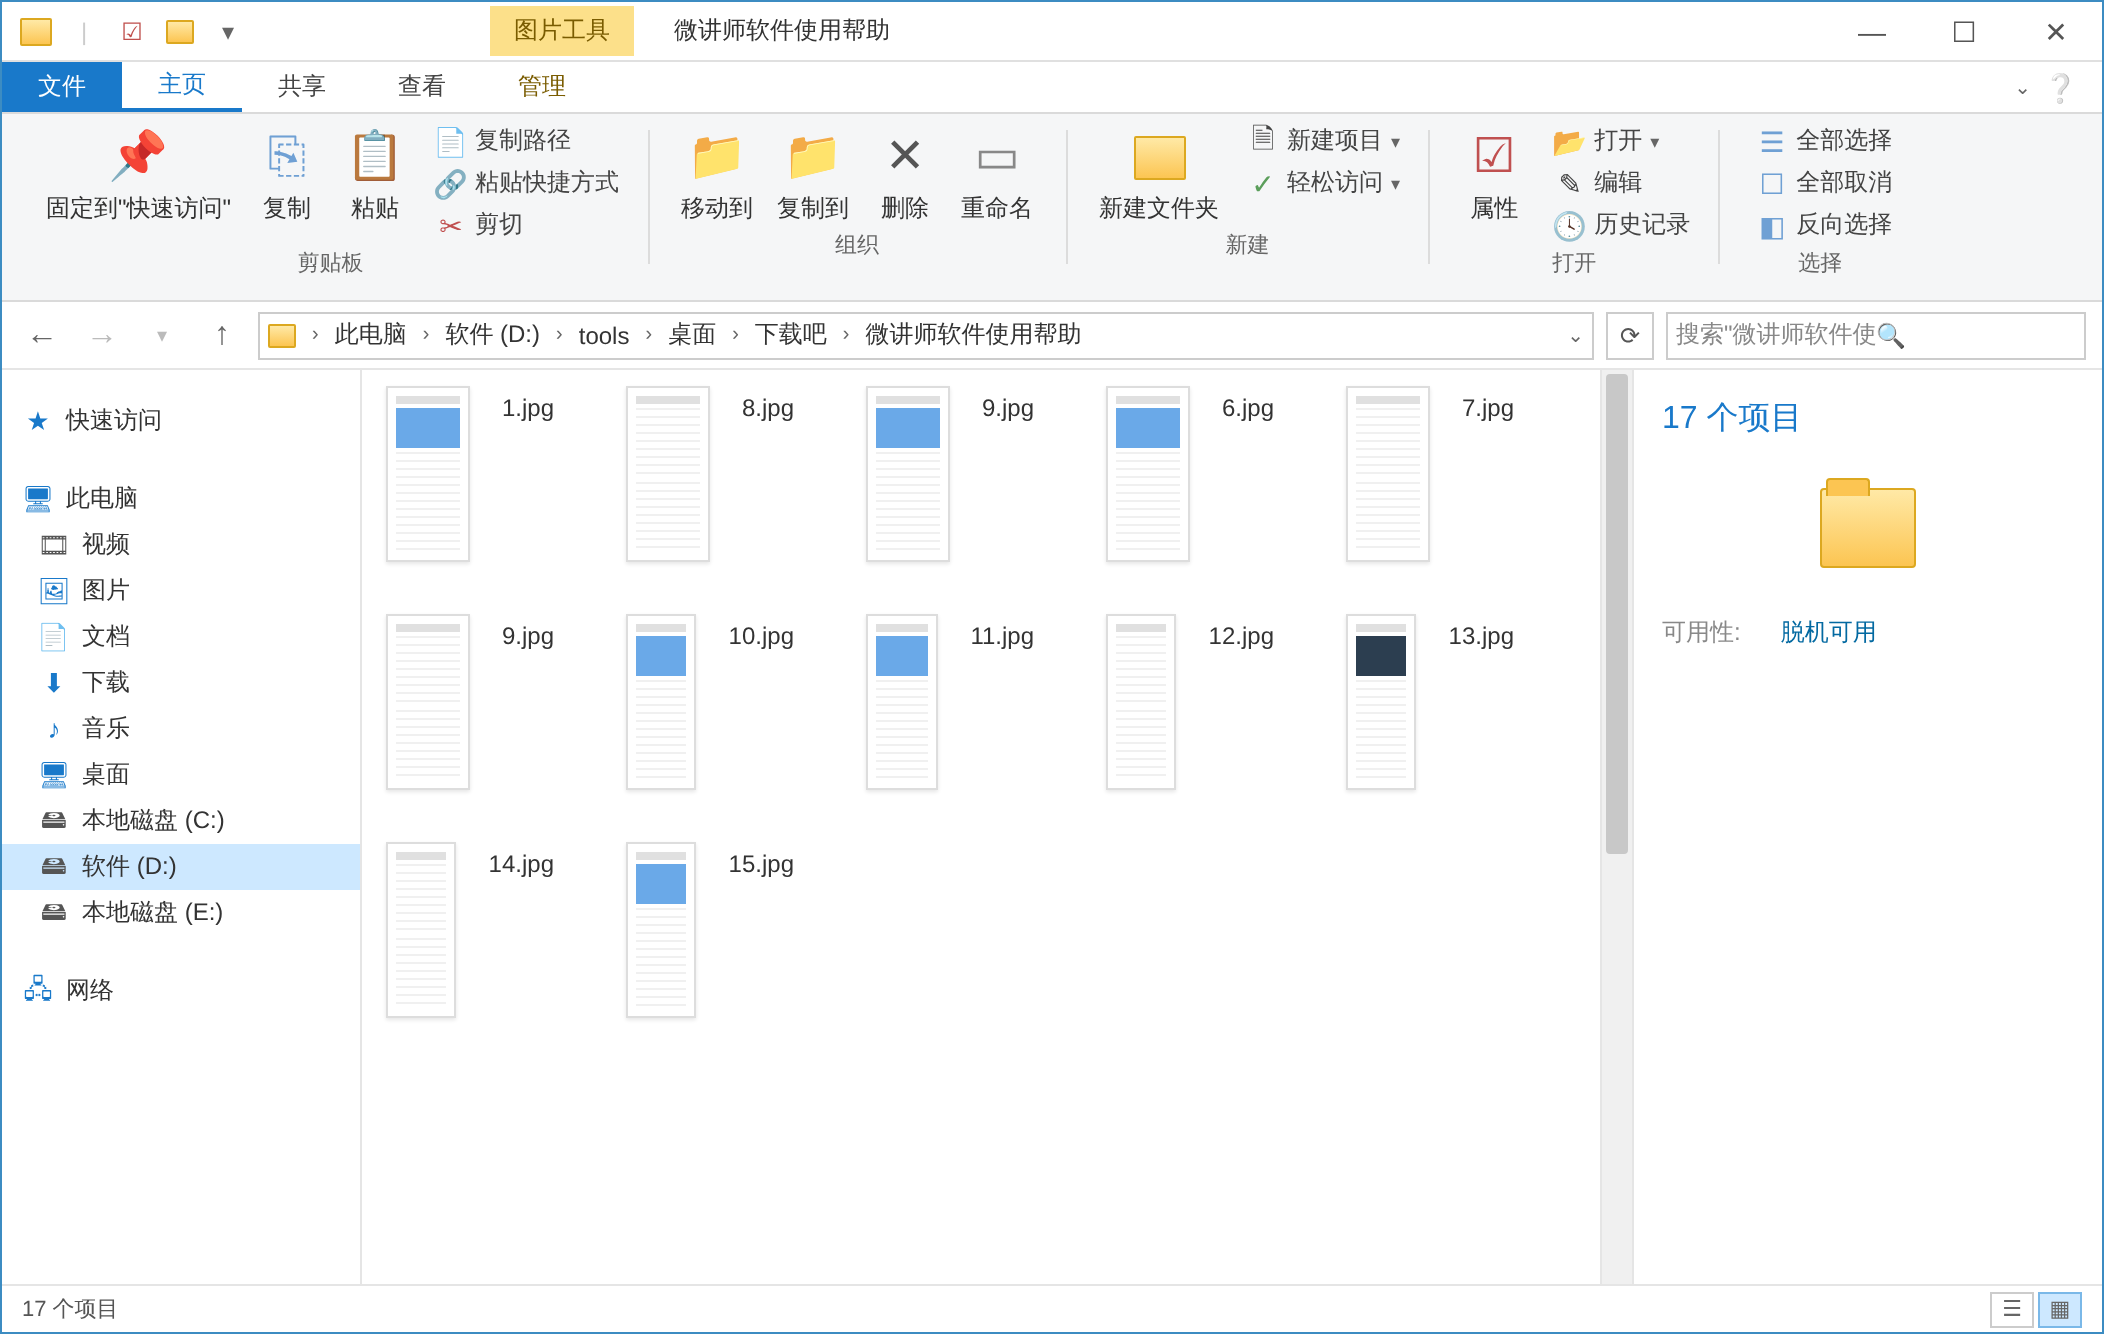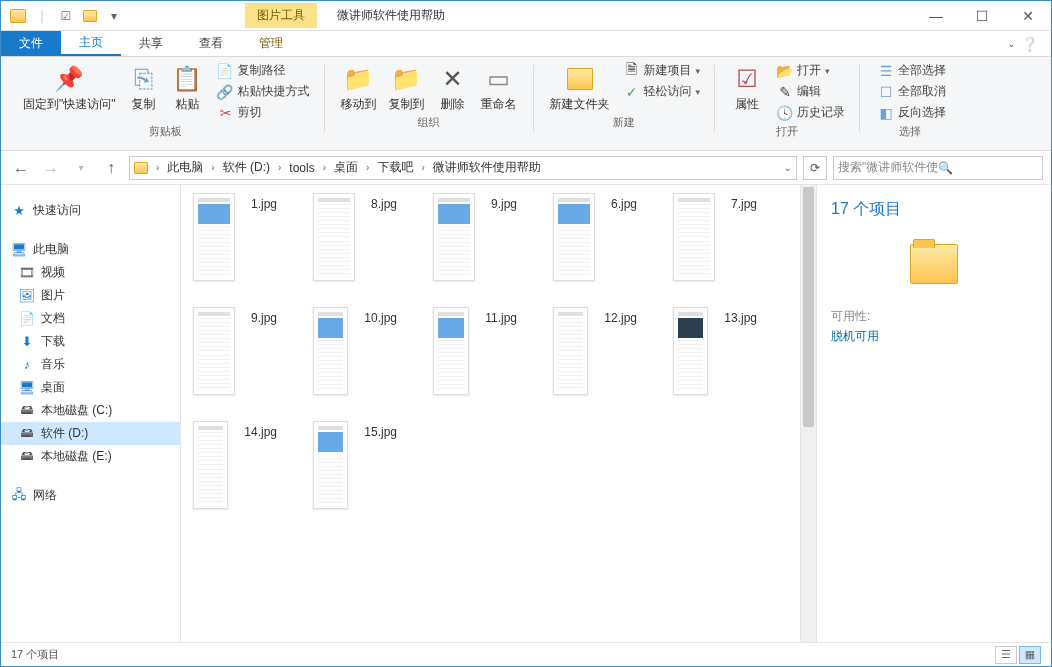--- a/index.html
+++ b/index.html
@@ -66,21 +66,21 @@
 .thumb-img .block { height:20px; background:#6aa9e8; }
 .thumb-img .block.dark { background:#2c3e50; }
 .thumb-img .lines { flex:1; background: repeating-linear-gradient(#f0f0f0,#f0f0f0 1px,transparent 1px,transparent 4px);}
 .thumb-name { margin-top: 4px; font-size: 12px; color: #333; text-align:center; }
 
 .details { width: 235px; border-left: 1px solid #e5e5e5; padding: 14px; }
 .det-title { font-size: 16px; color: #1979ca; margin-bottom: 20px; }
 .det-folder { width: 48px; height: 40px; margin: 24px auto; }
 .det-folder .fld { width:100%; height:100%; background: linear-gradient(#ffe9a6,#fcc552); border:1px solid #dca820; border-radius:2px; position:relative; }
 .det-folder .fld::before{content:"";position:absolute;top:-6px;left:2px;width:20px;height:8px;background:#fcc552;border:1px solid #dca820;border-bottom:none;border-radius:2px 2px 0 0;}
-.det-row { display: flex; gap: 3px; margin-top: 14px; font-size: 12px; flex-direction: column; }
+.det-row { display: flex; gap: 20px; margin-top: 14px; font-size: 12px; }
 .det-label { color: #888; }
 .det-val { color: #0369a1; }
 
 .statusbar { height: 24px; border-top: 1px solid #e5e5e5; display: flex; align-items: center; padding: 0 10px; font-size: 11px; color: #555; }
 .status-right { margin-left:auto; display:flex; gap:2px;}
 .view-btn { width:22px; height:18px; border:1px solid #ccc; display:flex; align-items:center; justify-content:center; color:#666; font-size:11px; cursor:pointer;}
 .view-btn.active{background:#cde8ff; border-color:#7ab8e8;}
 
 
 .scroll-track{width:16px;background:#f0f0f0;border-left:1px solid #e5e5e5;position:relative;}

